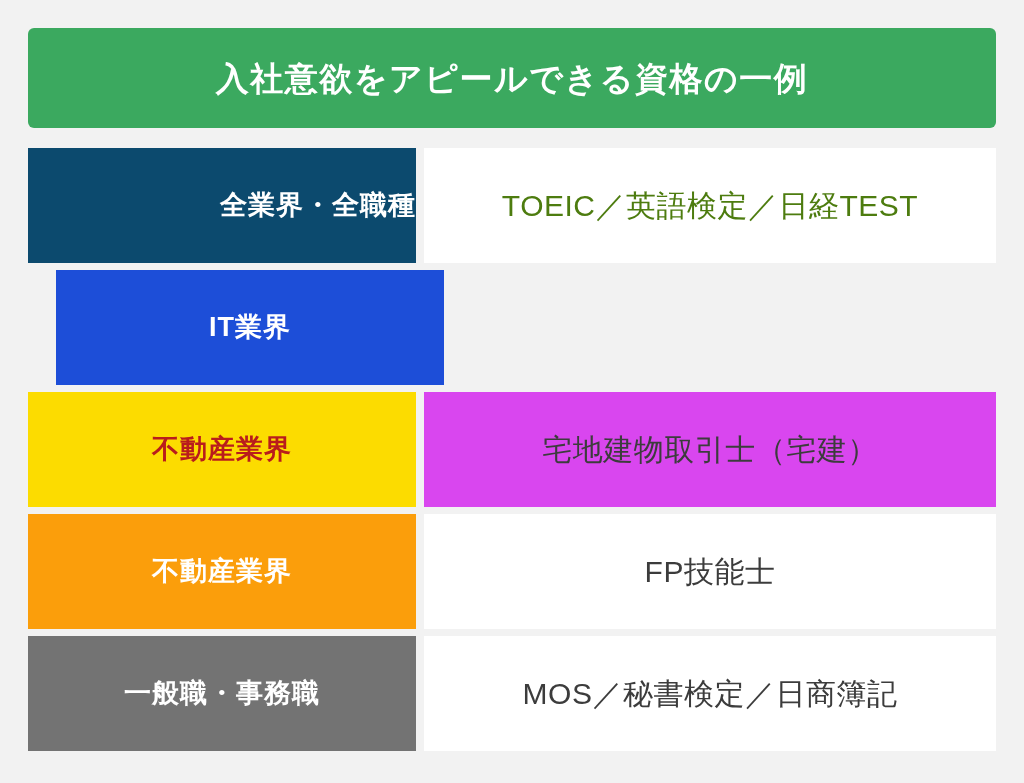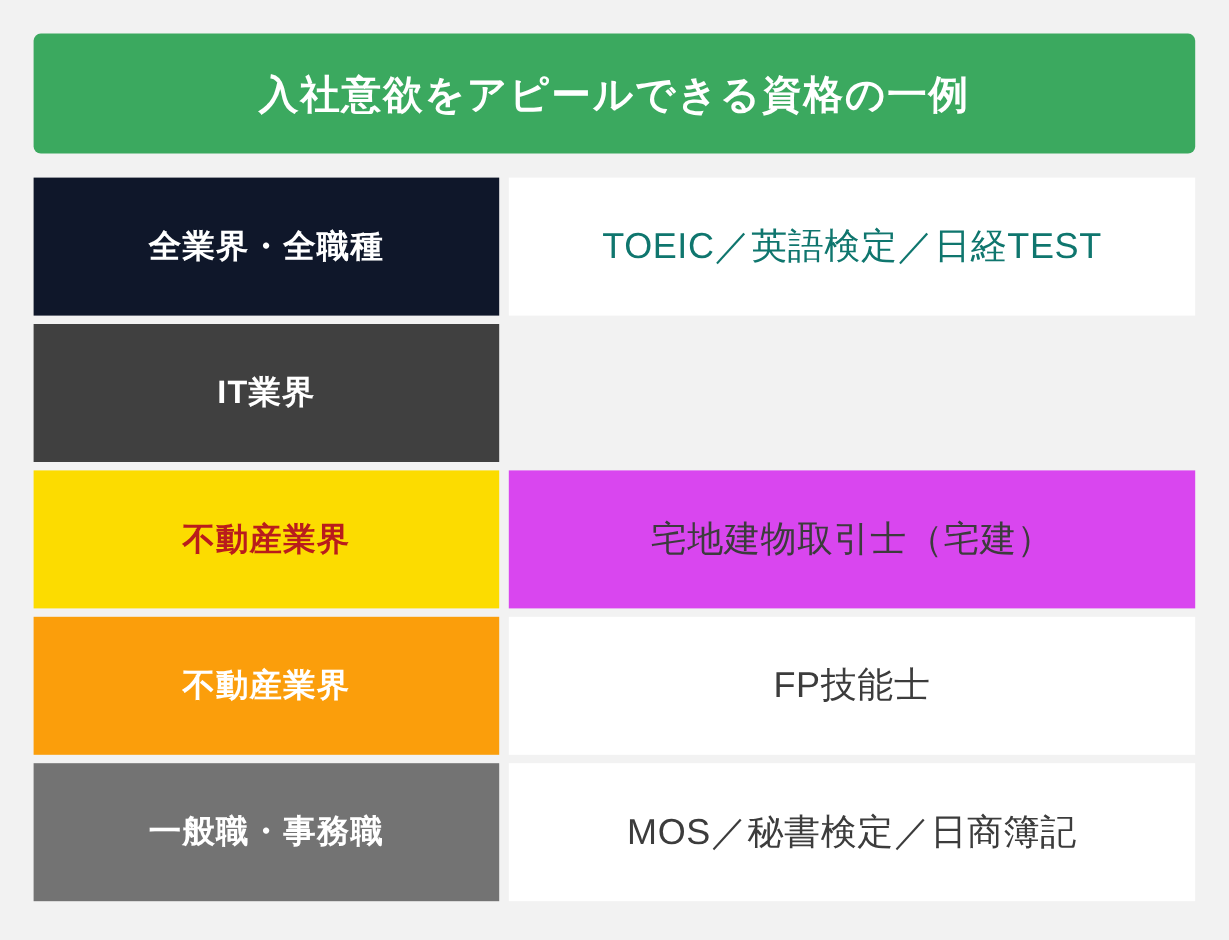--- a/index.html
+++ b/index.html
@@ -99,30 +99,30 @@
 
 <div class="page">
 
   <div class="title-banner" style="background: rgb(59, 169, 95);">
     <div class="title-text" style="color: rgb(255, 255, 255);">入社意欲をアピールできる資格の一例</div>
   </div>
 
   <div class="table">
 
     <div class="row">
-      <div class="cat-cell" style="background: #0f172a;">
+      <div class="cat-cell" style="background: #0c4a6e; justify-content: flex-end;">
         <span class="cat-label" style="color: rgb(255, 255, 255);">全業界・全職種</span>
       </div>
       <div class="val-cell" style="background: rgb(255, 255, 255);">
-        <span class="val-label" style="color: #0f766e;">TOEIC／英語検定／日経TEST</span>
+        <span class="val-label" style="color: #4d7c0f;">TOEIC／英語検定／日経TEST</span>
       </div>
     </div>
 
     <div class="row">
-      <div class="cat-cell" style="background: #404040;">
+      <div class="cat-cell" style="background: #1d4ed8; margin-left: 28px;">
         <span class="cat-label" style="color: rgb(255, 255, 255);">IT業界</span>
       </div>
     </div>
 
     <div class="row">
       <div class="cat-cell" style="background: rgb(252, 220, 0);">
         <span class="cat-label" style="color: #b91c1c;">不動産業界</span>
       </div>
       <div class="val-cell" style="background: #d946ef;">
         <span class="val-label" style="color: rgb(60, 60, 60);">宅地建物取引士（宅建）</span>

